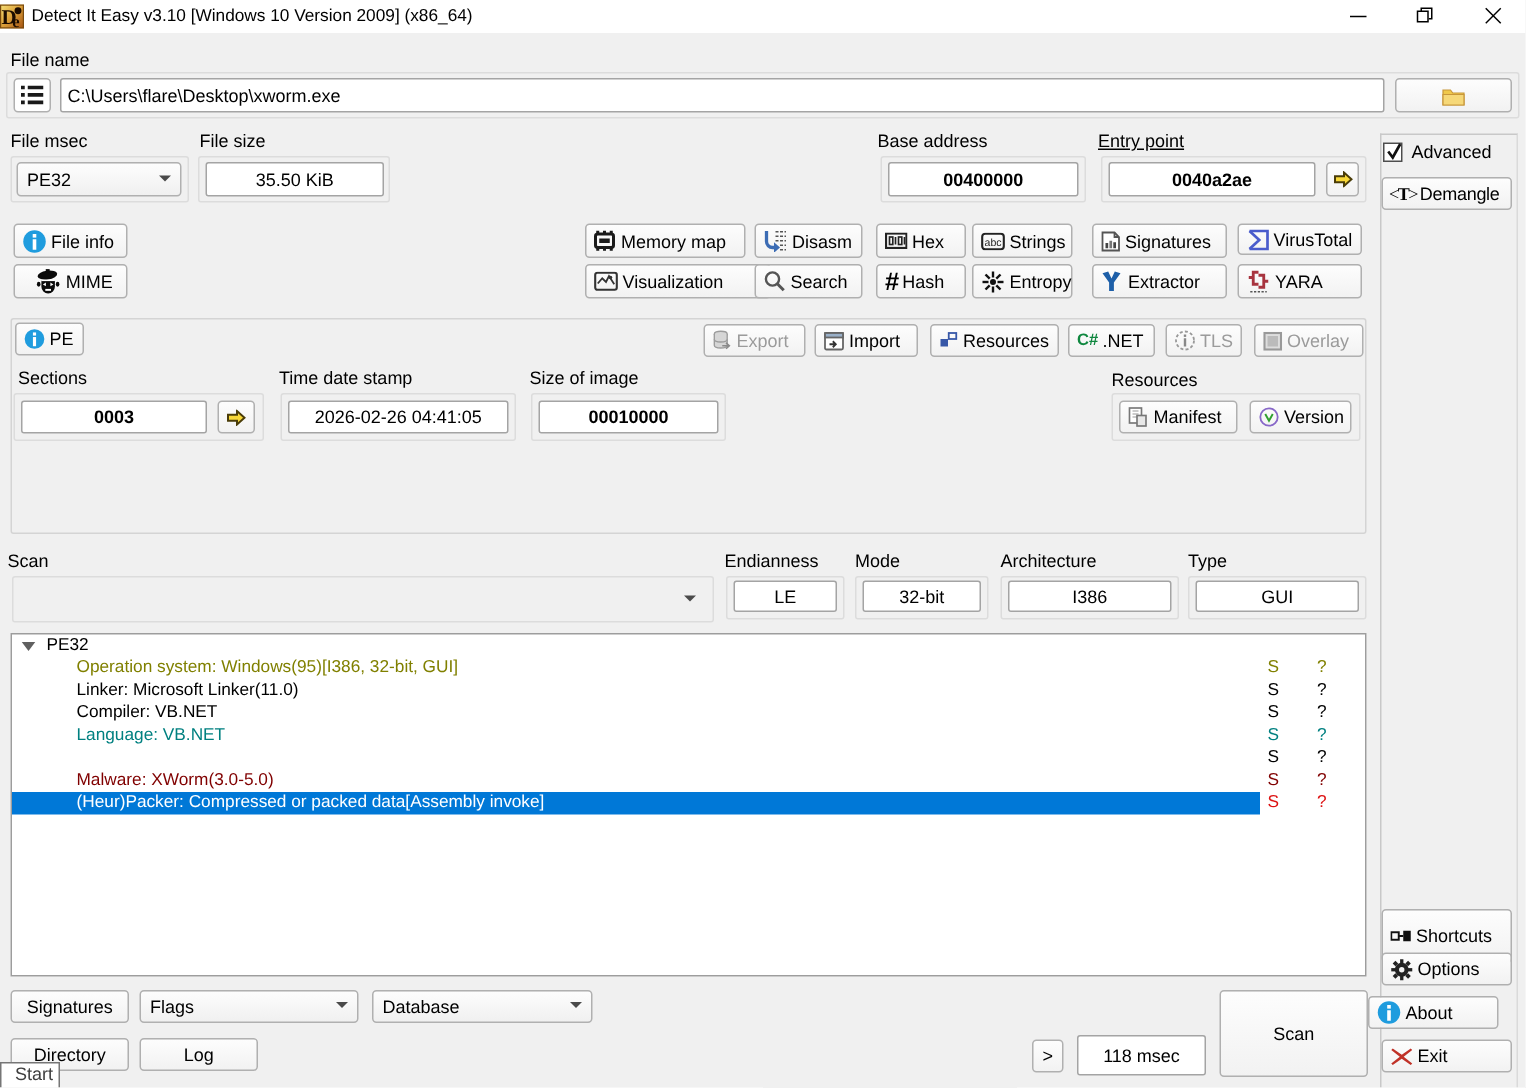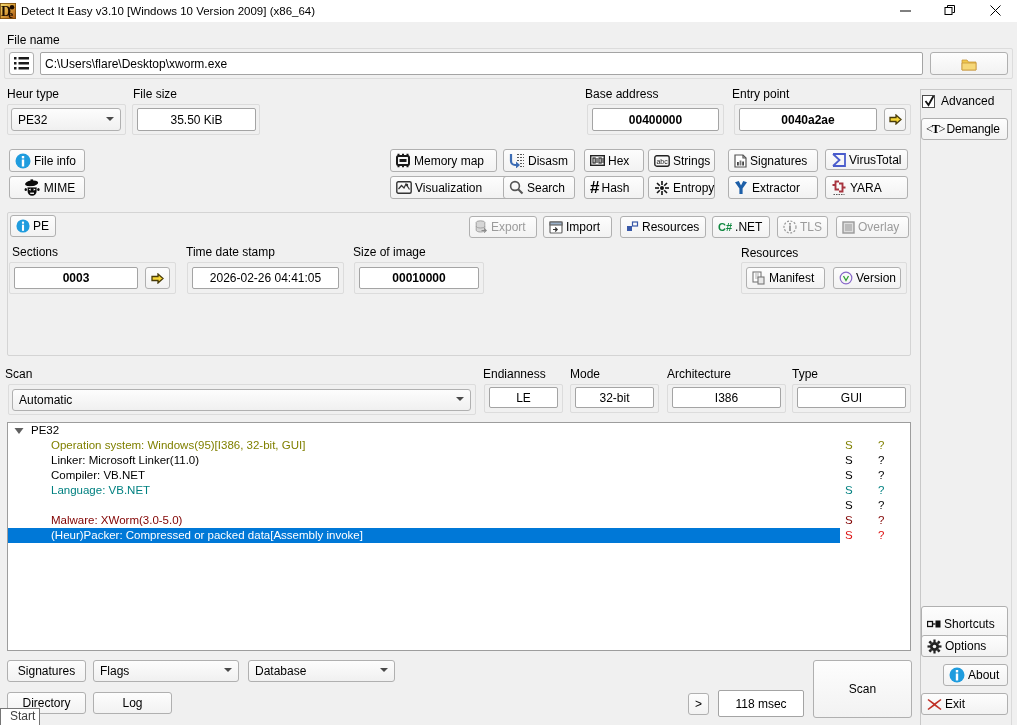--- a/index.html
+++ b/index.html
@@ -62,24 +62,24 @@
     </svg>
   </div>
   <div class="e" style="left:40px;top:52px;width:883px;height:23px;padding-left:4px;">C:\Users\flare\Desktop\xworm.exe</div>
   <div class="b" style="left:930px;top:52px;width:78px;height:23px;">
     <svg width="16" height="14" viewBox="0 0 16 14">
       <path d="M1 3 h5 l1.5 2 H15 v8 H1 z" fill="#f0c84b" stroke="#c8973a" stroke-width="0.8"></path>
       <path d="M1 6 h14 v7 H1 z" fill="#f6d878" stroke="#c8973a" stroke-width="0.8"></path>
     </svg>
   </div>
 
-  <div class="lb" style="left:7px;top:88px;">Heur type</div>
+  <div class="lb" style="left:7px;top:88px;">File msec</div>
   <div class="lb" style="left:133px;top:88px;">File size</div>
   <div class="lb" style="left:585px;top:88px;">Base address</div>
-  <div class="lb" style="left:732px;top:88px;">Entry point</div>
+  <div class="lb" style="left:732px;top:88px;text-decoration:underline;">Entry point</div>
   <div class="f" style="left:7px;top:104px;width:119px;height:31px;"></div>
   <div class="cb" style="left:11px;top:108px;width:110px;height:23px;">PE32</div>
   <div class="arw" style="left:106px;top:117px;"></div>
   <div class="f" style="left:132px;top:104px;width:128px;height:31px;"></div>
   <div class="e c" style="left:137px;top:108px;width:119px;height:23px;">35.50 KiB</div>
   <div class="f" style="left:587px;top:104px;width:137px;height:31px;"></div>
   <div class="e c bold" style="left:592px;top:108px;width:127px;height:23px;">00400000</div>
   <div class="f" style="left:734px;top:104px;width:177px;height:31px;"></div>
   <div class="e c bold" style="left:739px;top:108px;width:138px;height:23px;">0040a2ae</div>
   <div class="b" style="left:884px;top:108px;width:22px;height:23px;">
@@ -273,21 +273,20 @@
       <path d="M4.5 5 l2.5 4.5 2.5 -4.5" fill="none" stroke="#30a030" stroke-width="1.3"></path>
     </svg>Version
   </div>
 
   <div class="lb" style="left:5px;top:368px;">Scan</div>
   <div class="lb" style="left:483px;top:368px;">Endianness</div>
   <div class="lb" style="left:570px;top:368px;">Mode</div>
   <div class="lb" style="left:667px;top:368px;">Architecture</div>
   <div class="lb" style="left:792px;top:368px;">Type</div>
   <div class="f" style="left:8px;top:384px;width:468px;height:31px;"></div>
-  <div class="cb" style="left:12px;top:389px;width:459px;height:22px;">Automatic</div>
   <div class="arw" style="left:456px;top:397px;"></div>
   <div class="f" style="left:484px;top:384px;width:79px;height:29px;"></div>
   <div class="e c" style="left:489px;top:387px;width:69px;height:21px;">LE</div>
   <div class="f" style="left:570px;top:384px;width:89px;height:29px;"></div>
   <div class="e c" style="left:575px;top:387px;width:79px;height:21px;">32-bit</div>
   <div class="f" style="left:667px;top:384px;width:119px;height:29px;"></div>
   <div class="e c" style="left:672px;top:387px;width:109px;height:21px;">I386</div>
   <div class="f" style="left:792px;top:384px;width:119px;height:29px;"></div>
   <div class="e c" style="left:797px;top:387px;width:109px;height:21px;">GUI</div>
 
@@ -355,21 +354,21 @@
       <rect x="0.5" y="6.4" width="3" height="2.2"></rect>
       <rect x="11.5" y="6.4" width="3" height="2.2"></rect>
       <rect x="2" y="2" width="2.6" height="2.6" transform="rotate(45 3.3 3.3)"></rect>
       <rect x="10.4" y="2" width="2.6" height="2.6" transform="rotate(45 11.7 3.3)"></rect>
       <rect x="2" y="10.4" width="2.6" height="2.6" transform="rotate(45 3.3 11.7)"></rect>
       <rect x="10.4" y="10.4" width="2.6" height="2.6" transform="rotate(45 11.7 11.7)"></rect>
         </g>
       <circle cx="7.5" cy="7.5" r="1.8" fill="#f2f2f2"></circle>
     </svg>Options
   </div>
-  <div class="b l" style="left:943px;top:664px;width:65px;height:22px;">
+  <div class="b l" style="left:912px;top:664px;width:87px;height:22px;">
     <svg class="ic" width="16" height="16" viewBox="0 0 16 16" style="margin-right:3px;">
         <circle cx="8" cy="8" r="7.5" fill="#1f9cde"></circle>
         <rect x="6.8" y="3" width="2.4" height="2.4" fill="#fff"></rect>
         <rect x="6.8" y="6.5" width="2.4" height="7" fill="#fff"></rect>
       </svg>About
   </div>
   <div class="b l" style="left:921px;top:693px;width:87px;height:22px;">
     <svg class="ic" width="15" height="13" viewBox="0 0 15 13" style="margin-right:3px;">
       <path d="M1.5 1 L7.5 5.2 13.5 1 14.5 2 8.8 6.5 14.5 11 13.5 12 7.5 7.8 1.5 12 0.5 11 6.2 6.5 0.5 2 z" fill="#c03228"></path>
     </svg>Exit

